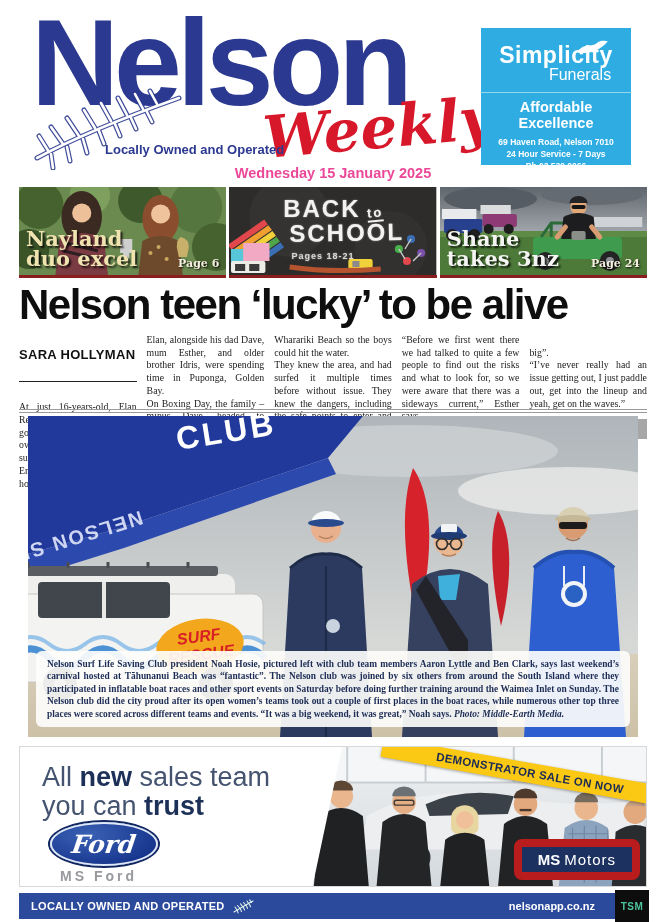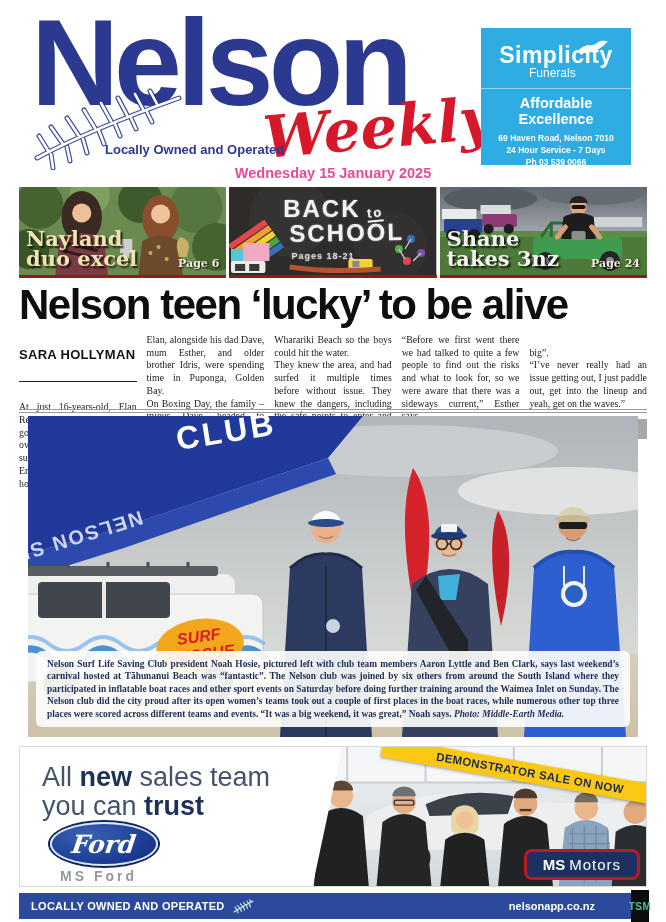--- a/index.html
+++ b/index.html
@@ -15,21 +15,21 @@
       font-style:italic; font-weight:bold; font-size:58px; color:#D7182A; transform:rotate(-5deg); }
   .tagline { position:absolute; left:86px; top:124px; color:#2B3990; font-weight:bold; font-size:13px; }
   .issue-date { position:absolute; left:0; top:147px; width:100%; text-align:center;
       color:#ec4899; font-weight:bold; font-size:14.5px; }
 
   
   .simplicity { position:absolute; top:10px; right:16px; width:150px; height:137px;
       background:#2FADE3; color:#fff; text-align:center; padding-top:14px; }
   .simp-bird { position:absolute; top:12px; right:22px; width:34px; height:14px; }
   .simp-brand { font-size:23px; font-weight:bold; letter-spacing:0.5px; }
-  .simp-sub { font-size:12px; margin-top:-3px; margin-left:48px; text-align:left; }
+  .simp-sub { font-size:16px; margin-top:-3px; margin-left:48px; text-align:center; }
   .simp-head { font-size:14.5px; font-weight:bold; margin-top:8px; border-top:1px solid rgba(255,255,255,0.5); padding-top:6px; }
   .simp-small { font-size:8.5px; font-weight:bold; line-height:1.4; margin-top:6px; }
   .simp-web { font-size:9px; font-weight:bold; margin-top:6px; }
 
   
   .teasers { position:absolute; top:187px; left:19px; right:19px; height:91px; display:flex; gap:3px; }
   .teaser { position:relative; flex:1; overflow:hidden; border-bottom:3px solid #8A1E1E; }
   .teaser svg { position:absolute; inset:0; width:100%; height:100%; }
   .teaser-title { position:absolute; left:7px; bottom:6px; font-family:"DejaVu Serif", serif;
       font-weight:bold; font-size:21px; line-height:0.95; color:#EFE3B0;
@@ -80,33 +80,33 @@
   .ford-dealer { position:absolute; left:40px; top:121px; color:#97999C; font-weight:bold;
       font-size:14px; letter-spacing:3px; }
   .ford-contact { position:absolute; left:160px; top:84px; font-size:11.5px; color:#4a4a4a; line-height:1.45; }
   .ford-web { font-weight:bold; color:#1D3158; }
   .ford-photo { position:absolute; left:46%; right:0; top:0; bottom:0; }
   .ford-photo svg { position:absolute; inset:0; width:100%; height:100%; }
   .ford-diag { position:absolute; left:-26px; top:-12px; width:42px; height:190px; background:#fff; transform:rotate(12deg); }
   .ribbon { position:absolute; top:16px; right:-34px; width:300px; transform:rotate(10deg);
       background:#FBC913; color:#1B2B55; font-weight:bold; font-size:11.5px; text-align:center;
       padding:4px 0; letter-spacing:0.3px; box-shadow:0 1px 3px rgba(0,0,0,0.35); }
-  .ms-motors { position:absolute; bottom:6px; right:6px; background:#1D3160; border:3px solid #b91c1c;
+  .ms-motors { position:absolute; bottom:6px; right:6px; background:#1D3160; border:8px solid #b91c1c;
       border-radius:8px; color:#fff; padding:4px 16px; font-size:15px; }
   .ms-motors b { font-weight:bold; margin-right:4px; }
   .ms-motors span.light { font-weight:normal; letter-spacing:1px; }
 
   
   .footer { position:absolute; top:893px; left:19px; right:19px; height:26px; background:#2B4A9B;
       color:#fff; display:flex; align-items:center; padding:0 12px; }
   .footer-left { font-weight:bold; font-size:11px; letter-spacing:0.3px; }
   .footer-fern { width:22px; height:16px; margin-left:8px; }
   .footer-spacer { flex:1; }
   .footer-web { font-weight:bold; font-size:11px; margin-right:40px; }
-  .tsm-box { position:absolute; right:-2px; top:-3px; width:18px; height:32px; background:#0d0d0d;
+  .tsm-box { position:absolute; right:-2px; top:-3px; width:34px; height:32px; background:#0d0d0d;
       display:flex; align-items:center; justify-content:center; }
   .tsm-box span { color:#4CC39A; font-weight:bold; font-size:10px; letter-spacing:0.5px; }
 </style>
 </head>
 <body>
 
 <div id="page">
 
   <div class="masthead">
     <div class="brand-nelson">Nelson</div>

